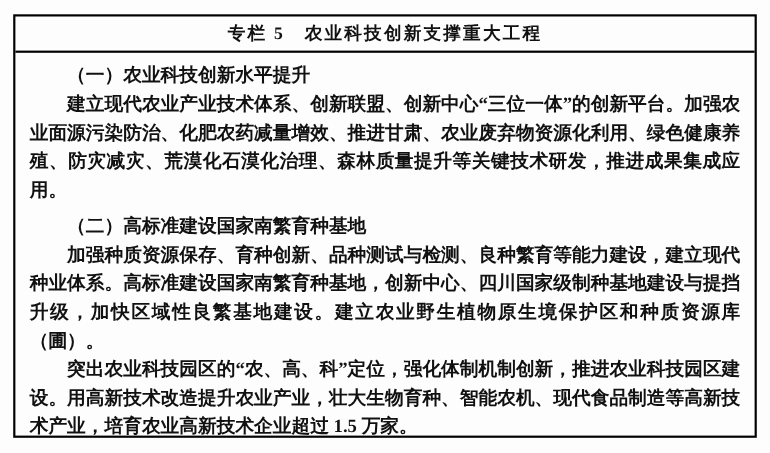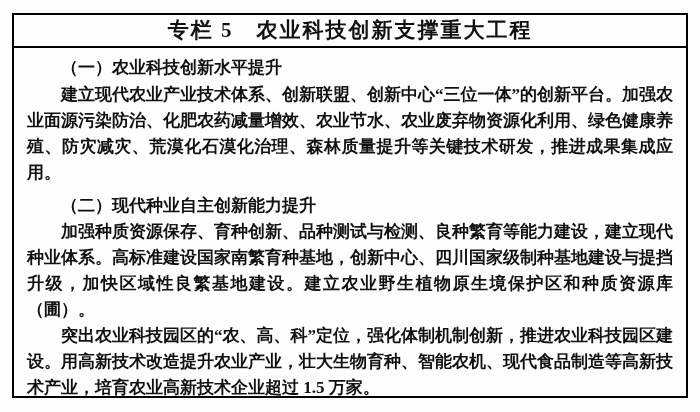--- a/index.html
+++ b/index.html
@@ -24,53 +24,52 @@
     height: 385px;
     box-sizing: border-box;
     border: 2px solid #000000;
     background: #fdfdfd;
   }
   .panel-title {
     height: 31px;
     line-height: 31px;
     text-align: center;
     border-bottom: 2px solid #000000;
-    font-size: 21px;
+    font-size: 16px;
     font-weight: bold;
     letter-spacing: 2px;
     white-space: pre;
   }
   .panel-body {
     padding: 8px 13px 0 13px;
     font-size: 17px;
     line-height: 26px;
     font-weight: bold;
     text-align: justify;
   }
   .section-heading {
     margin: 7px 0 0 0;
     text-indent: 2em;
     font-weight: bold;
   }
   .section-heading.first {
     margin-top: 0;
-    font-family: Liberation Mono, monospace;
   }
   .section-para {
     margin: 0;
     text-indent: 2em;
   }
 </style>
 </head>
 <body>
 
 <div class="page">
   <div class="panel">
     <div class="panel-title">专栏 5　农业科技创新支撑重大工程</div>
     <div class="panel-body">
       <p class="section-heading first">（一）农业科技创新水平提升</p>
-      <p class="section-para">建立现代农业产业技术体系、创新联盟、创新中心“三位一体”的创新平台。加强农业面源污染防治、化肥农药减量增效、农业节水、农业废弃物资源化利用、绿色健康养殖、防灾减灾、荒漠化石漠化治理、森林质量提升等关键技术研发，推进成果集成应用。</p>
-      <p class="section-heading">（二）现代种业自主创新能力提升</p>
+      <p class="section-para">建立现代农业产业技术体系、创新联盟、创新中心“三位一体”的创新平台。加强农业面源污染防治、化肥农药减量增效、推进甘肃、农业废弃物资源化利用、绿色健康养殖、防灾减灾、荒漠化石漠化治理、森林质量提升等关键技术研发，推进成果集成应用。</p>
+      <p class="section-heading">（二）高标准建设国家南繁育种基地</p>
       <p class="section-para">加强种质资源保存、育种创新、品种测试与检测、良种繁育等能力建设，建立现代种业体系。高标准建设国家南繁育种基地，创新中心、四川国家级制种基地建设与提挡升级，加快区域性良繁基地建设。建立农业野生植物原生境保护区和种质资源库（圃）。</p>
       <p class="section-para">突出农业科技园区的“农、高、科”定位，强化体制机制创新，推进农业科技园区建设。用高新技术改造提升农业产业，壮大生物育种、智能农机、现代食品制造等高新技术产业，培育农业高新技术企业超过 1.5 万家。</p>
     </div>
   </div>
 </div>
 
 </body></html>

